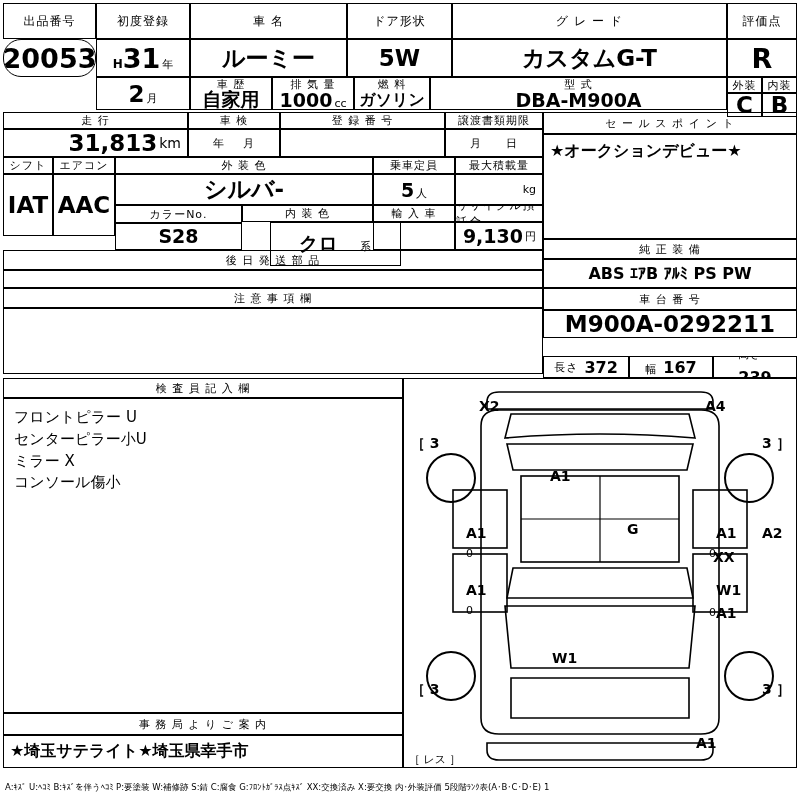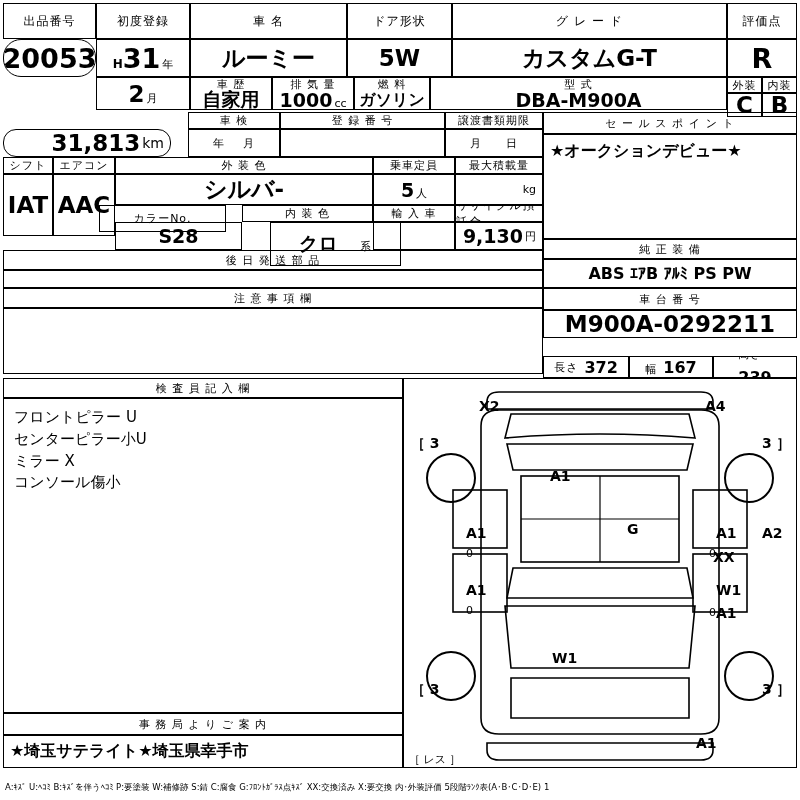--- a/index.html
+++ b/index.html
@@ -152,31 +152,34 @@
   <div class="bx" style="left:762px; top:77px; width:35px; height:16px;">
     <span class="lbl-sm">内装</span>
   </div>
   <div class="bx" style="left:727px; top:93px; width:35px; height:24px;">
     <span class="val-lg">C</span>
   </div>
   <div class="bx" style="left:762px; top:93px; width:35px; height:24px;">
     <span class="val-lg">B</span>
   </div>
 
+  <div class="bx" style="left:3px; top:112px; width:185px; height:17px;">
+    <span class="lbl-sm">走 行</span>
+  </div>
   <div class="bx" style="left:188px; top:112px; width:92px; height:17px;">
     <span class="lbl-sm">車 検</span>
   </div>
   <div class="bx" style="left:280px; top:112px; width:165px; height:17px;">
     <span class="lbl-sm">登 録 番 号</span>
   </div>
   <div class="bx" style="left:445px; top:112px; width:98px; height:17px;">
     <span class="lbl-sm">譲渡書類期限</span>
   </div>
 
-  <div class="bx right" style="left:3px; top:129px; width:168px; height:28px;border-radius:13px;">
+  <div class="bx right" style="left:3px; top:129px; width:185px; height:28px;">
     <span class="val-lg">31,813</span>
     <span class="unit" style="font-size:14px;">km</span>
   </div>
   <div class="bx" style="left:188px; top:129px; width:92px; height:28px;">
     <div class="inlineRow" style="gap:18px;">
       <span class="lbl-sm">年</span>
       <span class="lbl-sm">月</span>
     </div>
   </div>
   <div class="bx" style="left:280px; top:129px; width:165px; height:28px;">
@@ -219,21 +222,21 @@
     <span class="unit">kg</span>
   </div>
 
   <div class="bx" style="left:3px; top:174px; width:50px; height:62px;">
     <span class="val-lg">IAT</span>
   </div>
   <div class="bx" style="left:53px; top:174px; width:62px; height:62px;">
     <span class="val-lg">AAC</span>
   </div>
 
-  <div class="bx" style="left:99px; top:205px; width:127px; height:27px;">
+  <div class="bx" style="left:115px; top:205px; width:127px; height:19px;">
     <span class="lbl-sm">カラーNo.</span>
   </div>
   <div class="bx" style="left:242px; top:205px; width:131px; height:17px;">
     <span class="lbl-sm">内 装 色</span>
   </div>
   <div class="bx" style="left:373px; top:205px; width:82px; height:17px;">
     <span class="lbl-sm">輸 入 車</span>
   </div>
   <div class="bx" style="left:455px; top:205px; width:88px; height:17px;">
     <span class="lbl-sm" style="font-size:12px;">リサイクル預託金</span>

